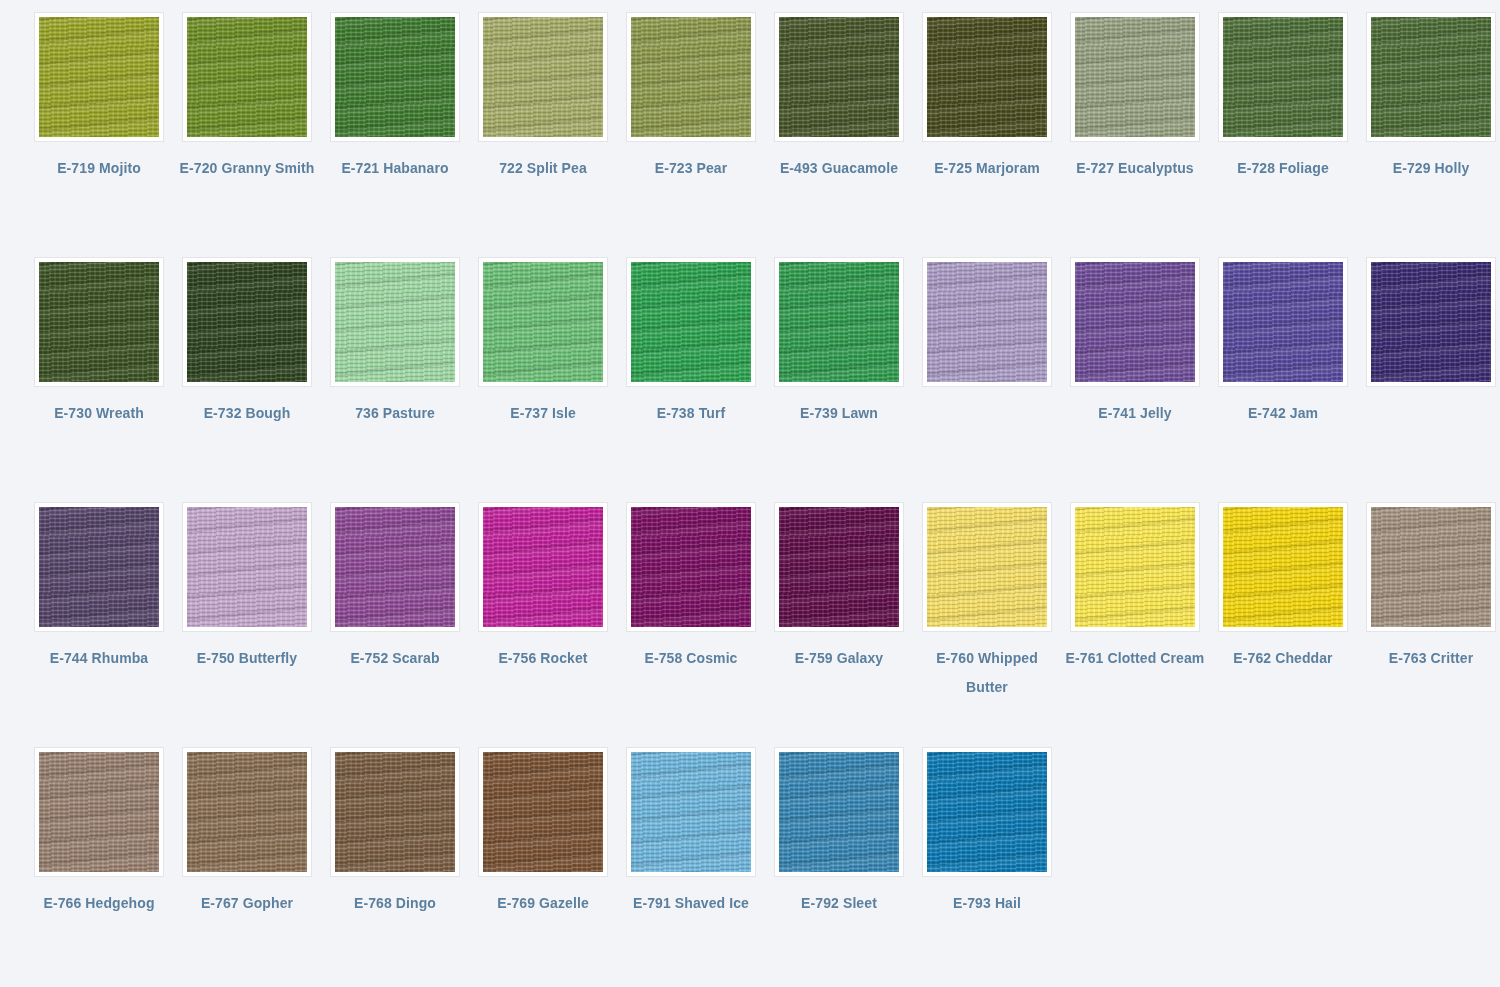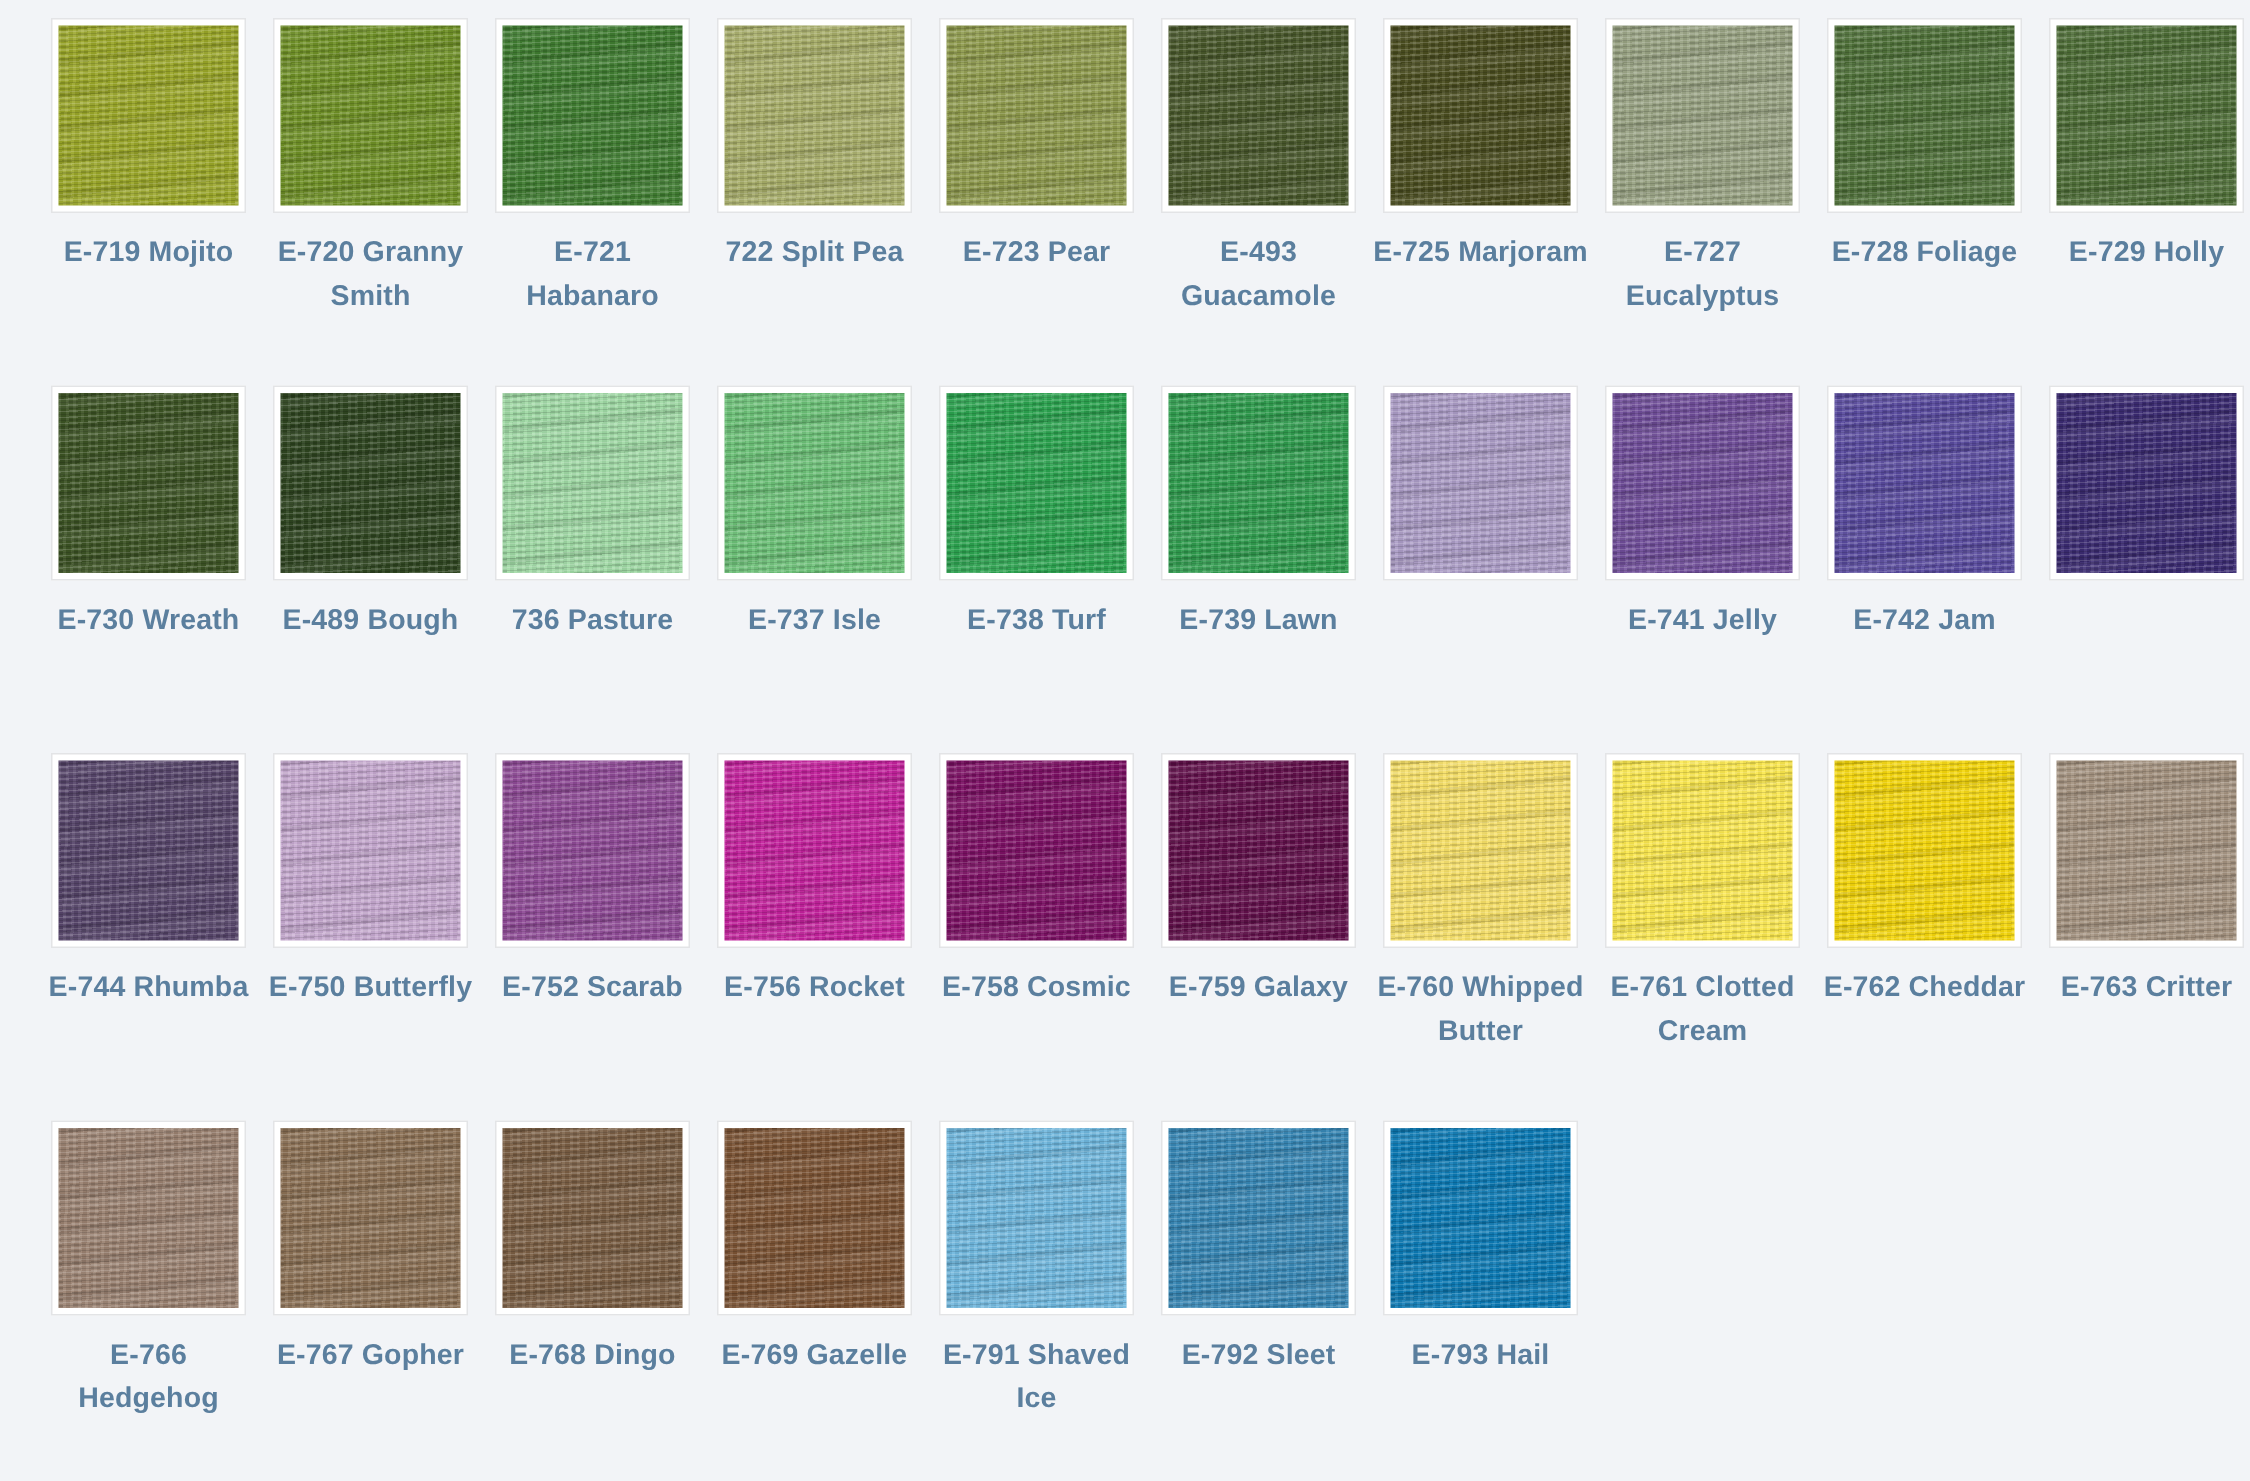--- a/index.html
+++ b/index.html
@@ -88,21 +88,21 @@
         rgba(0,0,0,0.00) 11px,
         rgba(0,0,0,0.00) 22px
       );
     pointer-events: none;
   }
 
   .swatch-label {
     margin-top: 12px;
     width: 144px;
     text-align: center;
-    font-size: 19px;
+    font-size: 14px;
     font-weight: bold;
     line-height: 29px;
     color: #5b7f9e;
     letter-spacing: 0.1px;
   }
 </style>
 </head>
 <body>
 
 <div id="swatch-grid">
@@ -169,21 +169,21 @@
     <div class="swatch-cell">
       <div class="swatch-frame">
         <div class="swatch-color" style="background-color: rgb(60, 83, 36);"></div>
       </div>
       <div class="swatch-label">E-730 Wreath</div>
     </div>
     <div class="swatch-cell">
       <div class="swatch-frame">
         <div class="swatch-color" style="background-color: rgb(46, 69, 32);"></div>
       </div>
-      <div class="swatch-label">E-489 Bough</div>
+      <div class="swatch-label">E-732 Bough</div>
     </div>
     <div class="swatch-cell">
       <div class="swatch-frame">
         <div class="swatch-color" style="background-color: rgb(159, 217, 164);"></div>
       </div>
       <div class="swatch-label">736 Pasture</div>
     </div>
     <div class="swatch-cell">
       <div class="swatch-frame">
         <div class="swatch-color" style="background-color: rgb(108, 193, 119);"></div>

